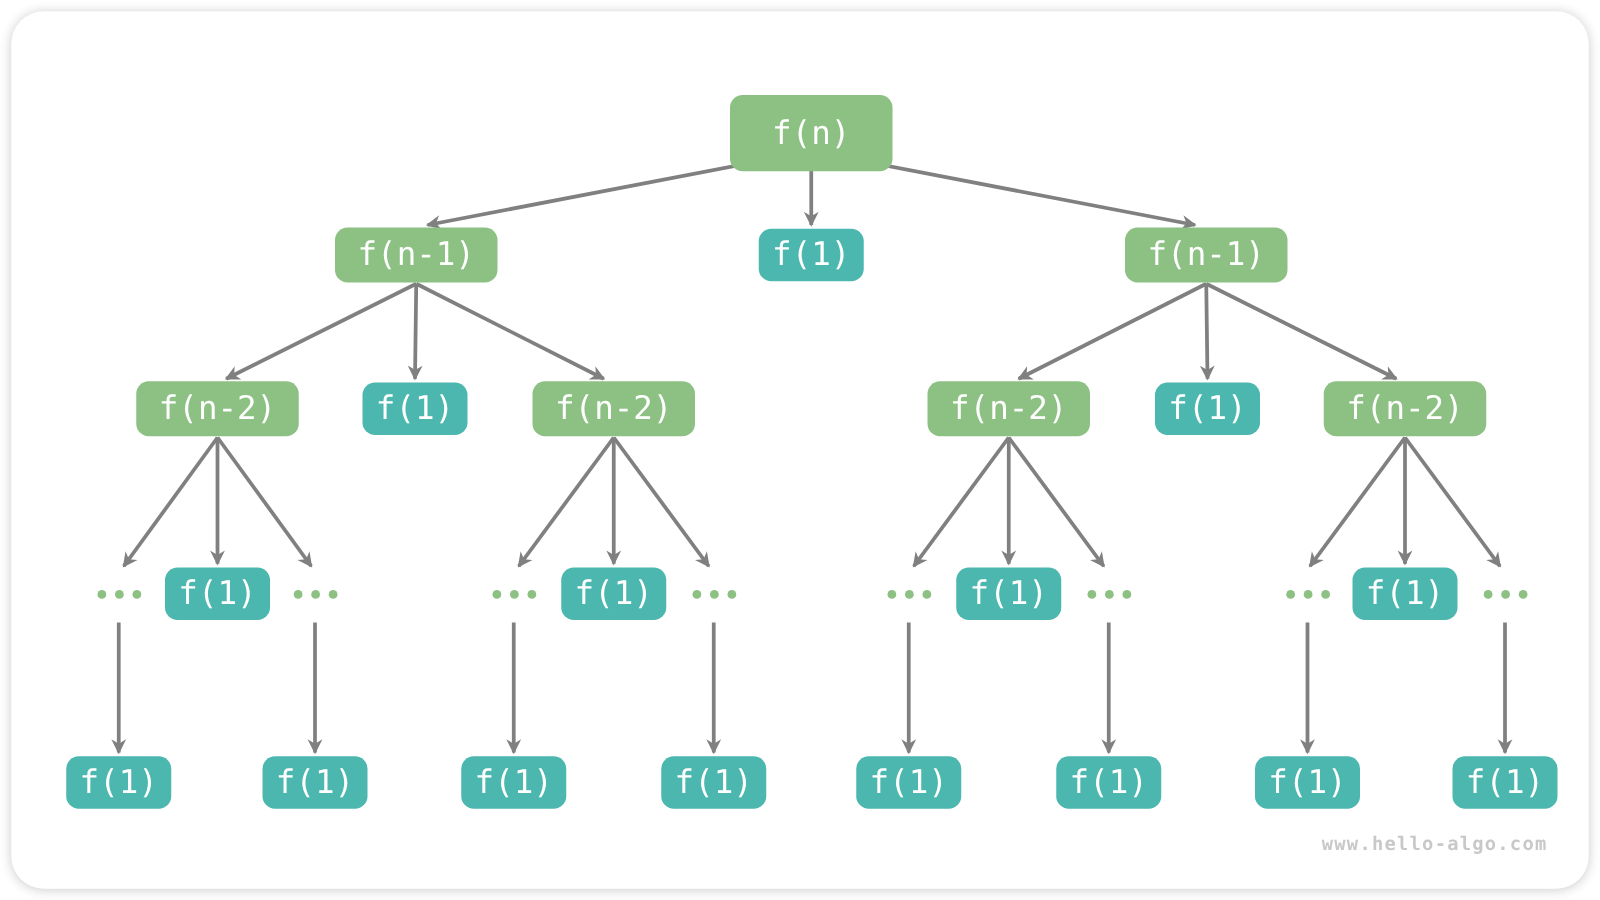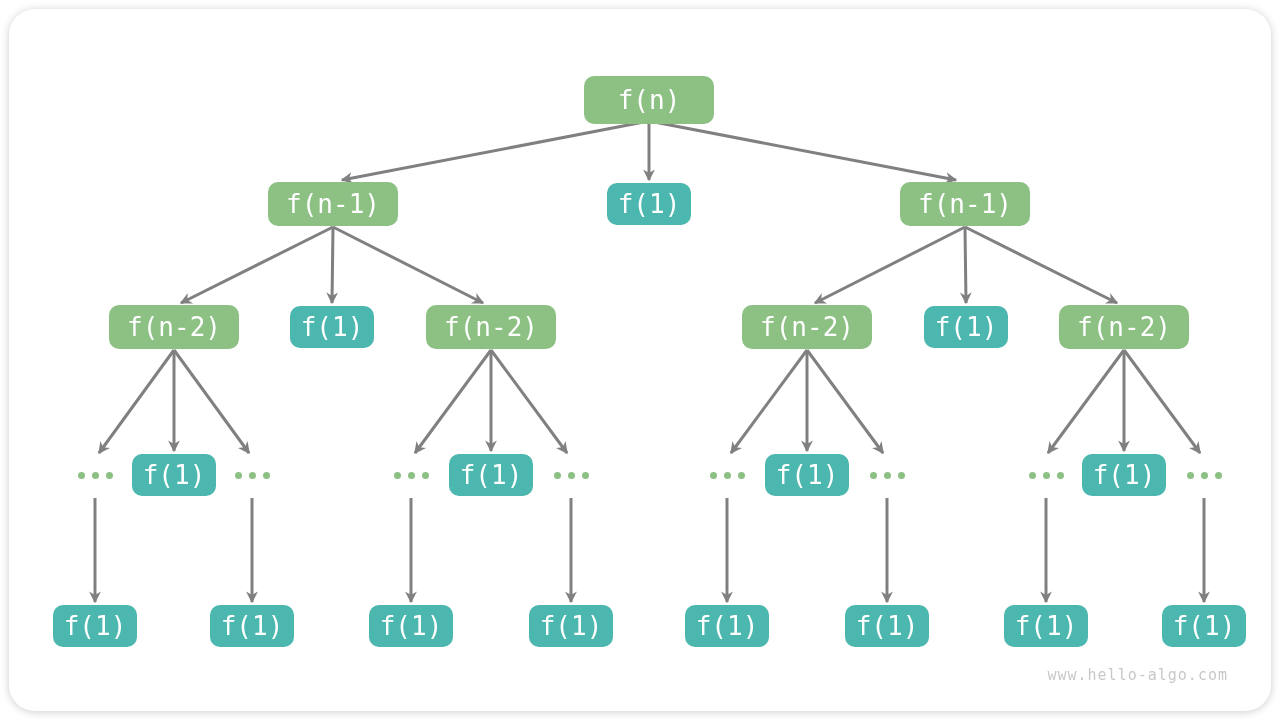--- a/index.html
+++ b/index.html
@@ -49,24 +49,25 @@
     align-items: center;
     justify-content: center;
     gap: 7px;
   }
   .dot {
     width: 7px; height: 7px;
     border-radius: 50%;
   }
   .watermark {
     position: absolute;
-    right: 43px;
+    right: 33px;
     bottom: 27px;
     font-size: 15px;
     letter-spacing: 1px;
+    font-weight: bold;
   }
 </style>
 </head>
 <body>
 
 <div class="canvas">
   <div class="card">
     <svg id="edges-svg" viewBox="0 0 1280 720" xmlns="http://www.w3.org/2000/svg">
       <defs>
         <marker id="arrowhead" viewBox="0 0 10 10" refX="8.5" refY="5" markerWidth="4.4" markerHeight="4.4" orient="auto">
@@ -99,21 +100,21 @@
           <line x1="243" y1="489" x2="243" y2="593" stroke="#808080" stroke-width="3" marker-end="url(#arrowhead)"></line>
           <line x1="402" y1="489" x2="402" y2="593" stroke="#808080" stroke-width="3" marker-end="url(#arrowhead)"></line>
           <line x1="562" y1="489" x2="562" y2="593" stroke="#808080" stroke-width="3" marker-end="url(#arrowhead)"></line>
           <line x1="718" y1="489" x2="718" y2="593" stroke="#808080" stroke-width="3" marker-end="url(#arrowhead)"></line>
           <line x1="878" y1="489" x2="878" y2="593" stroke="#808080" stroke-width="3" marker-end="url(#arrowhead)"></line>
           <line x1="1037" y1="489" x2="1037" y2="593" stroke="#808080" stroke-width="3" marker-end="url(#arrowhead)"></line>
           <line x1="1195" y1="489" x2="1195" y2="593" stroke="#808080" stroke-width="3" marker-end="url(#arrowhead)"></line>
         </g>
     </svg>
     <div id="nodes-layer">
-        <div class="node" style="left: 575px; top: 67px; width: 130px; height: 48px; background: rgb(140, 193, 131); color: rgb(255, 255, 255);">f(n)</div>
+        <div class="node" style="left: 575px; top: 67px; width: 130px; height: 61px; background: rgb(140, 193, 131); color: rgb(255, 255, 255);">f(n)</div>
         <div class="node" style="left: 259px; top: 173px; width: 130px; height: 44px; background: rgb(140, 193, 131); color: rgb(255, 255, 255);">f(n-1)</div>
         <div class="node" style="left: 598px; top: 174px; width: 84px; height: 42px; background: rgb(75, 183, 174); color: rgb(255, 255, 255);">f(1)</div>
         <div class="node" style="left: 891px; top: 173px; width: 130px; height: 44px; background: rgb(140, 193, 131); color: rgb(255, 255, 255);">f(n-1)</div>
         <div class="node" style="left: 100px; top: 296px; width: 130px; height: 44px; background: rgb(140, 193, 131); color: rgb(255, 255, 255);">f(n-2)</div>
         <div class="node" style="left: 281px; top: 297px; width: 84px; height: 42px; background: rgb(75, 183, 174); color: rgb(255, 255, 255);">f(1)</div>
         <div class="node" style="left: 417px; top: 296px; width: 130px; height: 44px; background: rgb(140, 193, 131); color: rgb(255, 255, 255);">f(n-2)</div>
         <div class="node" style="left: 733px; top: 296px; width: 130px; height: 44px; background: rgb(140, 193, 131); color: rgb(255, 255, 255);">f(n-2)</div>
         <div class="node" style="left: 915px; top: 297px; width: 84px; height: 42px; background: rgb(75, 183, 174); color: rgb(255, 255, 255);">f(1)</div>
         <div class="node" style="left: 1050px; top: 296px; width: 130px; height: 44px; background: rgb(140, 193, 131); color: rgb(255, 255, 255);">f(n-2)</div>
         <div class="dots" style="left: 68.5px; top: 462.5px; width: 35px; height: 7px;">

